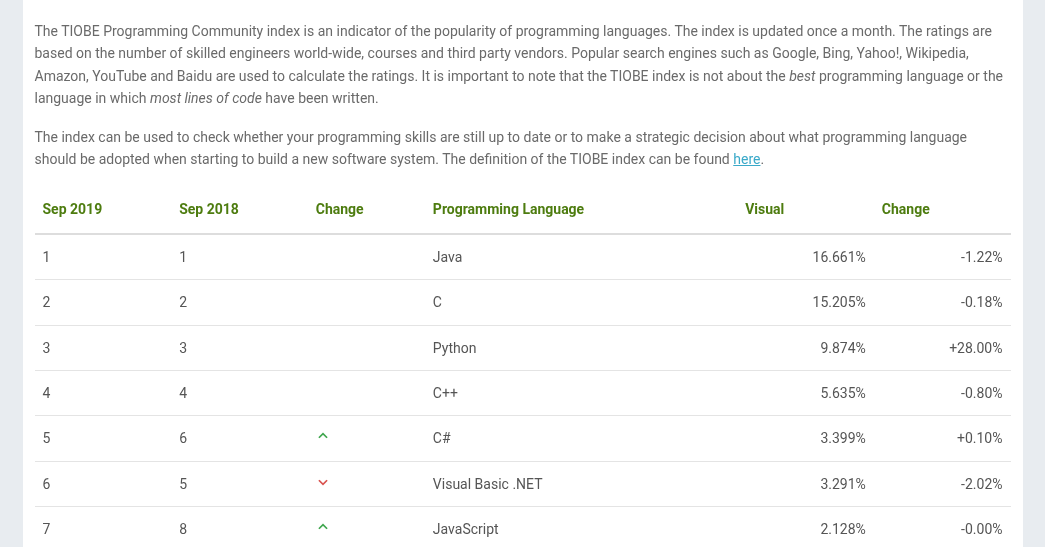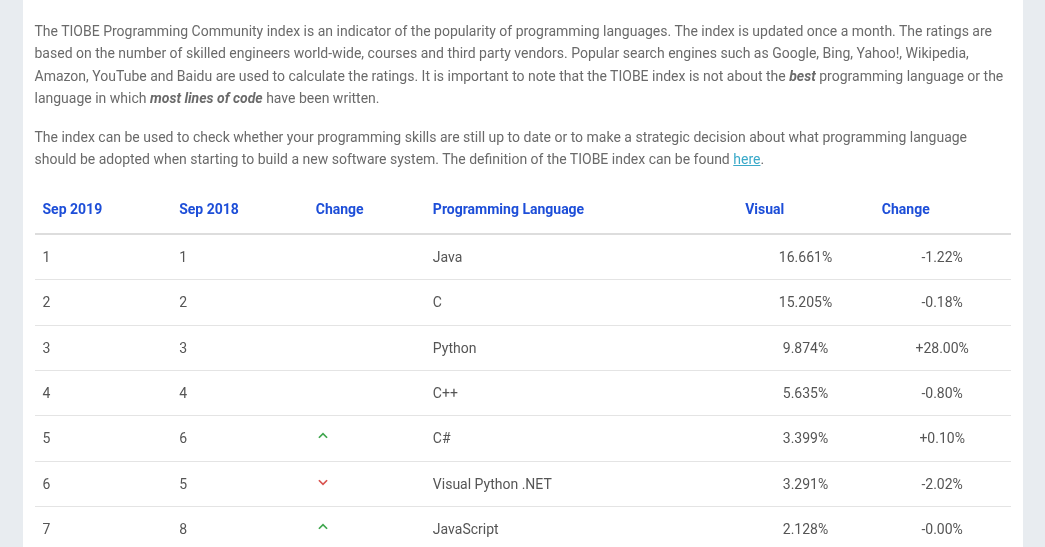--- a/index.html
+++ b/index.html
@@ -10,45 +10,45 @@
       font-size: 14px;
       line-height: 1.6;
     }
     .container {
       background: #fff;
       max-width: 1000px;
       margin: 0 auto;
       padding: 20px 12px 0 12px;
     }
     .intro p { margin-bottom: 16px; color: #6a6a6a; }
-    .intro em { font-style: italic; font-weight: bold; }
+    .intro em { font-style: italic; }
     .intro a { color: #3aa9c9; }
     table {
       width: 100%;
       border-collapse: collapse;
       margin-top: 6px;
     }
     thead th {
       text-align: left;
       font-weight: 700;
-      color: #1d4ed8;
+      color: #4d7c0f;
       padding: 12px 8px;
       border-bottom: 2px solid #ddd;
       font-size: 14px;
     }
     tbody td {
       padding: 11px 8px;
       border-top: 1px solid #e4e4e4;
       color: #555;
     }
     .chev-up, .chev-down { display:inline-block; }
     .chev-up svg, .chev-down svg { width: 14px; height: 14px; stroke-width: 3; fill: none; }
     .chev-up svg { stroke: #3fa64e; }
     .chev-down svg { stroke: #d9534f; }
-    .col-ratings, .col-change2 { text-align: center; }
+    .col-ratings, .col-change2 { text-align: right; }
     th:nth-child(1), td:nth-child(1) { width: 14%; }
     th:nth-child(2), td:nth-child(2) { width: 14%; }
     th:nth-child(3), td:nth-child(3) { width: 12%; }
     th:nth-child(4), td:nth-child(4) { width: 32%; }
     th:nth-child(5), td:nth-child(5) { width: 14%; }
     th:nth-child(6), td:nth-child(6) { width: 14%; }
   </style>
 </head>
 <body>
 
@@ -116,21 +116,21 @@
           <td>C#</td>
           <td class="col-ratings">3.399%</td>
           <td class="col-change2">+0.10%</td>
         </tr>
         <tr>
           <td>6</td>
           <td>5</td>
           <td><span class="chev-down"><svg viewBox="0 0 24 24">
                 <polyline points="5 9 12 16 19 9"></polyline>
               </svg></span></td>
-          <td>Visual Python .NET</td>
+          <td>Visual Basic .NET</td>
           <td class="col-ratings">3.291%</td>
           <td class="col-change2">-2.02%</td>
         </tr>
         <tr>
           <td>7</td>
           <td>8</td>
           <td><span class="chev-up"><svg viewBox="0 0 24 24">
                 <polyline points="5 15 12 8 19 15"></polyline>
               </svg></span></td>
           <td>JavaScript</td>

